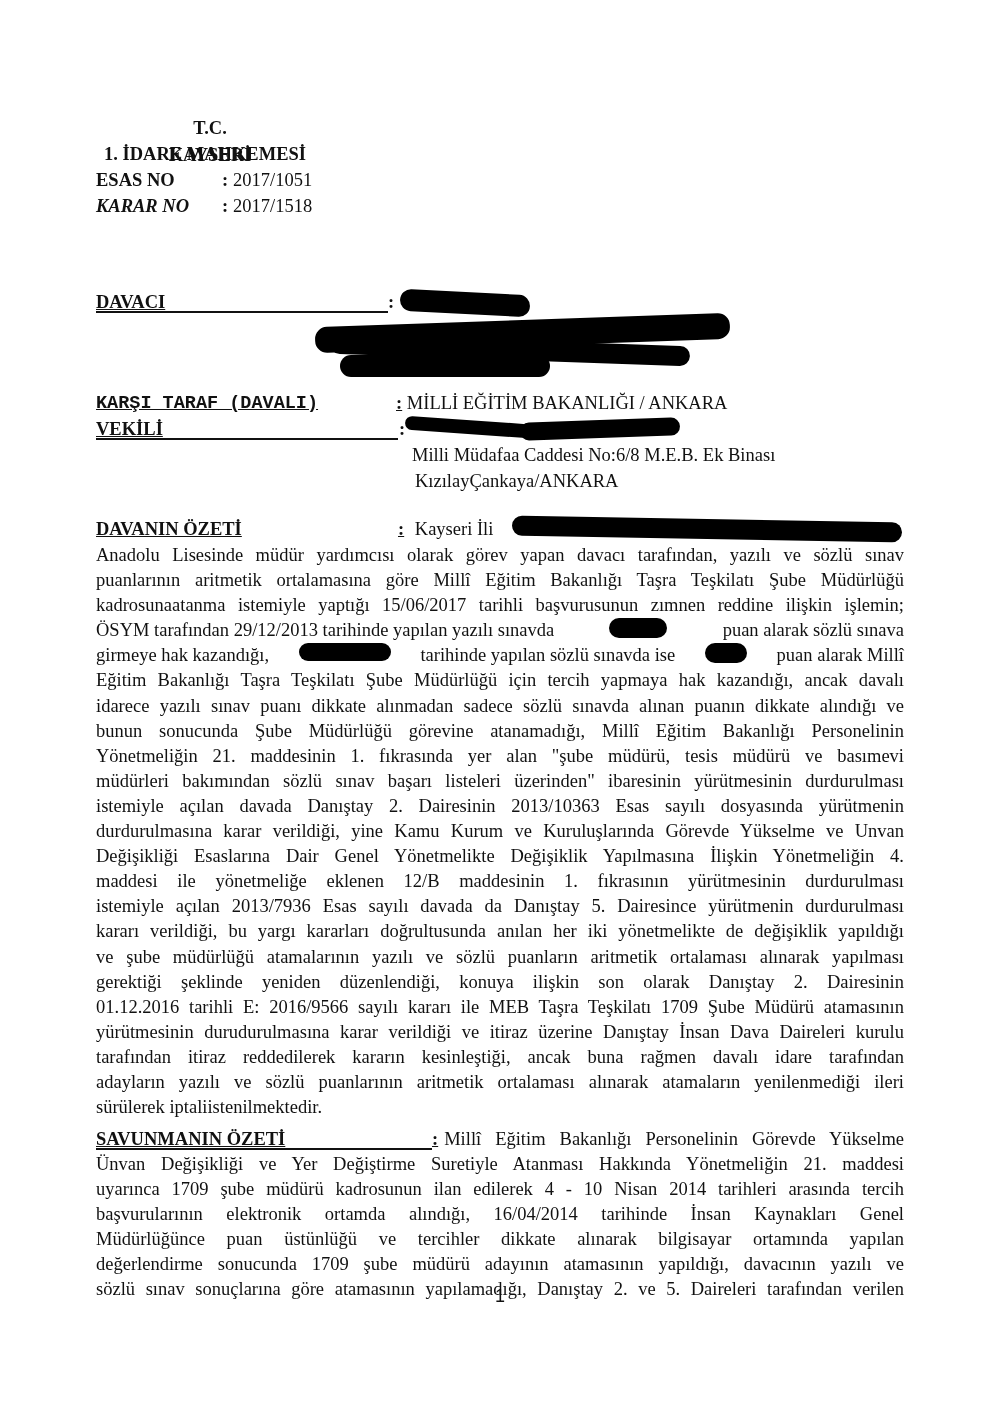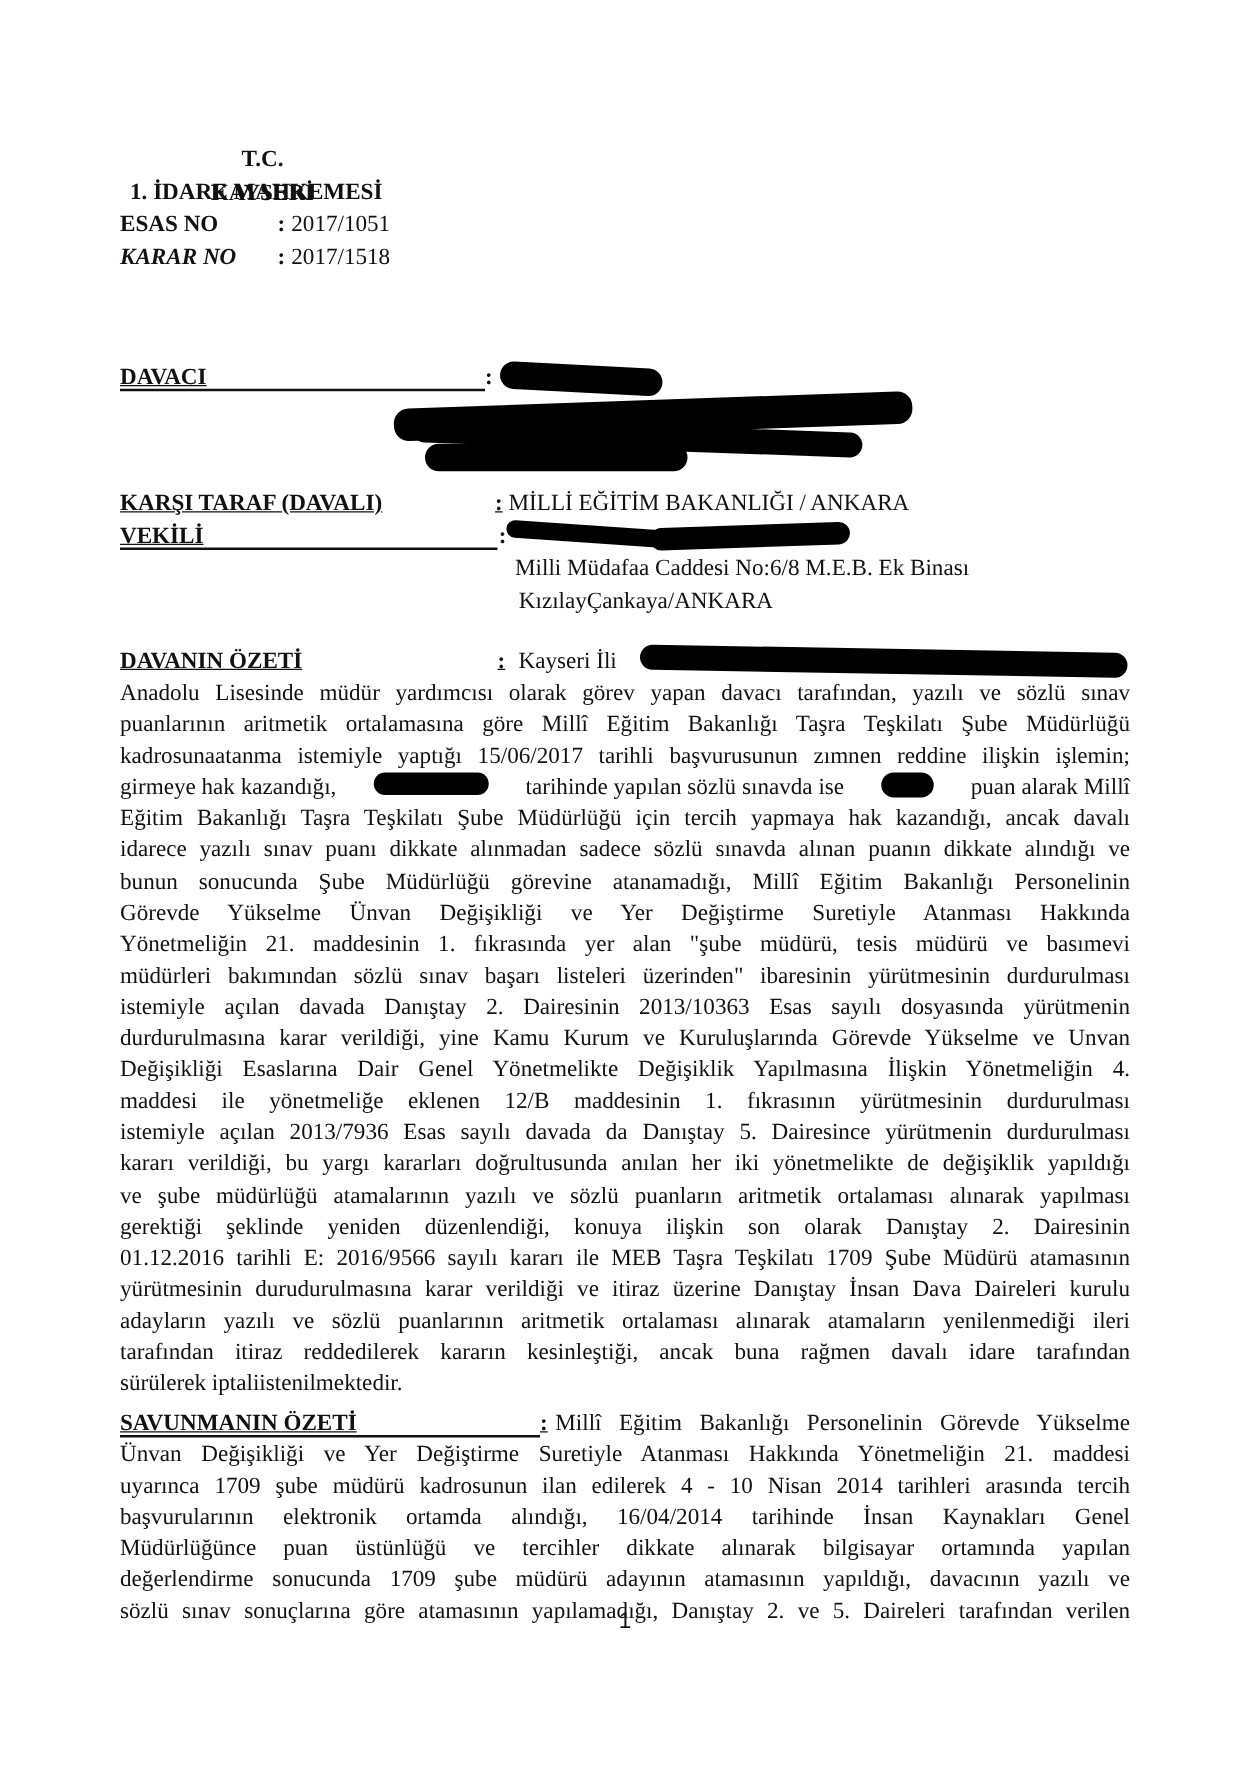--- a/index.html
+++ b/index.html
@@ -48,21 +48,21 @@
   <div class="underline-bar" style="left:96px; top:311px; width:292px;"></div>
   <div class="fieldrow bold" style="top:290px; left:388px;">:</div>
 
   <div>
     <div class="redact" style="position:absolute; left:400px; top:292px; width:130px; height:22px; transform:rotate(3deg);"></div>
     <div class="redact" style="position:absolute; left:315px; top:320px; width:415px; height:26px; transform:rotate(-2deg);"></div>
     <div class="redact" style="position:absolute; left:330px; top:340px; width:360px; height:20px; transform:rotate(2deg);"></div>
     <div class="redact" style="position:absolute; left:340px; top:355px; width:210px; height:22px;"></div>
   </div>
 
-  <div class="fieldrow" style="top:391px;">
+  <div class="fieldrow" style="top:391px;font-family:Liberation Mono, monospace;">
     <span class="lbl">KARŞI TARAF (DAVALI)</span>
   </div>
   <div class="fieldrow" style="top:391px; left:396px;">
     <span class="colon">:</span>
     <span>MİLLİ EĞİTİM BAKANLIĞI / ANKARA</span>
   </div>
 
   <div class="fieldrow" style="top:417px;">
     <span class="lbl">VEKİLİ</span>
   </div>
@@ -81,45 +81,49 @@
   <div class="fieldrow" style="top:517px; left:398px;">
     <span class="colon">:</span>
     <span style="margin-left:6px;">Kayseri  İli</span>
   </div>
   <div class="redact" style="position:absolute; left:512px; top:519px; width:390px; height:20px; transform:rotate(1deg);"></div>
 
   <div class="para" style="top:543px;">
     <span class="line">Anadolu Lisesinde müdür yardımcısı olarak görev yapan davacı tarafından, yazılı ve sözlü sınav</span>
     <span class="line">puanlarının aritmetik ortalamasına göre Millî Eğitim Bakanlığı Taşra Teşkilatı Şube Müdürlüğü</span>
     <span class="line">kadrosunaatanma istemiyle yaptığı 15/06/2017 tarihli başvurusunun zımnen reddine ilişkin işlemin;</span>
+    <span class="line" style="text-align-last:auto; display:flex; justify-content:space-between;">
+      <span>ÖSYM tarafından 29/12/2013 tarihinde yapılan yazılı sınavda</span>
+      <span class="redact" style="width:58px; height:20px;"></span>
+      <span>puan alarak sözlü sınava</span>
+    </span>
     <span class="line" style="display:flex; justify-content:space-between;">
       <span>girmeye hak kazandığı,</span>
       <span class="redact" style="width:92px; height:18px;"></span>
       <span>tarihinde yapılan sözlü sınavda ise</span>
       <span class="redact" style="width:42px; height:20px;"></span>
       <span>puan alarak Millî</span>
     </span>
     <span class="line">Eğitim Bakanlığı Taşra Teşkilatı Şube Müdürlüğü için tercih yapmaya hak kazandığı, ancak davalı</span>
     <span class="line">idarece yazılı sınav puanı dikkate alınmadan sadece sözlü sınavda alınan puanın dikkate alındığı ve</span>
     <span class="line">bunun sonucunda Şube Müdürlüğü görevine atanamadığı, Millî Eğitim Bakanlığı Personelinin</span>
-    <span class="line">Görevde Yükselme Ünvan Değişikliği ve Yer Değiştirme Suretiyle Atanması Hakkında</span>
     <span class="line">Yönetmeliğin 21. maddesinin 1. fıkrasında yer alan "şube müdürü, tesis müdürü ve basımevi</span>
     <span class="line">müdürleri bakımından sözlü sınav başarı listeleri üzerinden" ibaresinin yürütmesinin durdurulması</span>
     <span class="line">istemiyle açılan davada Danıştay 2. Dairesinin 2013/10363 Esas sayılı dosyasında yürütmenin</span>
     <span class="line">durdurulmasına karar verildiği, yine Kamu Kurum ve Kuruluşlarında Görevde Yükselme ve Unvan</span>
     <span class="line">Değişikliği Esaslarına Dair Genel Yönetmelikte Değişiklik Yapılmasına İlişkin Yönetmeliğin 4.</span>
     <span class="line">maddesi ile yönetmeliğe eklenen 12/B maddesinin 1. fıkrasının yürütmesinin durdurulması</span>
     <span class="line">istemiyle açılan 2013/7936 Esas sayılı davada da Danıştay 5. Dairesince yürütmenin durdurulması</span>
     <span class="line">kararı verildiği, bu yargı kararları doğrultusunda anılan her iki yönetmelikte de değişiklik yapıldığı</span>
     <span class="line">ve şube müdürlüğü atamalarının yazılı ve sözlü puanların aritmetik ortalaması alınarak yapılması</span>
     <span class="line">gerektiği şeklinde yeniden düzenlendiği, konuya ilişkin son olarak Danıştay 2. Dairesinin</span>
     <span class="line">01.12.2016 tarihli E: 2016/9566 sayılı kararı ile MEB Taşra Teşkilatı 1709 Şube Müdürü atamasının</span>
     <span class="line">yürütmesinin durudurulmasına karar verildiği ve itiraz üzerine Danıştay İnsan Dava Daireleri kurulu</span>
+    <span class="line">tarafından itiraz reddedilerek kararın kesinleştiği, ancak buna rağmen davalı idare tarafından</span>
     <span class="line">adayların yazılı ve sözlü puanlarının aritmetik ortalaması alınarak atamaların yenilenmediği ileri</span>
-    <span class="line">tarafından itiraz reddedilerek kararın kesinleştiği, ancak buna rağmen davalı idare tarafından</span>
     <span class="line last">sürülerek iptaliistenilmektedir.</span>
   </div>
 
   <div class="fieldrow" style="top:1127px;">
     <span class="lbl">SAVUNMANIN ÖZETİ</span>
   </div>
   <div class="underline-bar" style="left:96px; top:1148px; width:336px;"></div>
   <div class="fieldrow" style="top:1127px; left:432px; width:472px; display:flex; justify-content:space-between;">
     <span class="colon">:</span>
     <span style="margin-left:6px; flex:1; text-align:justify; text-align-last:justify;">Millî Eğitim Bakanlığı Personelinin Görevde Yükselme</span>

